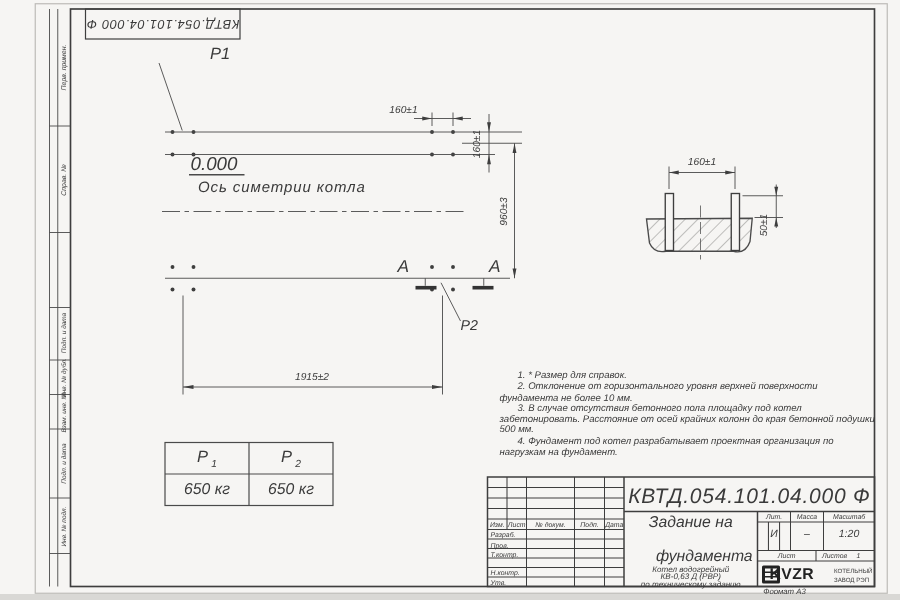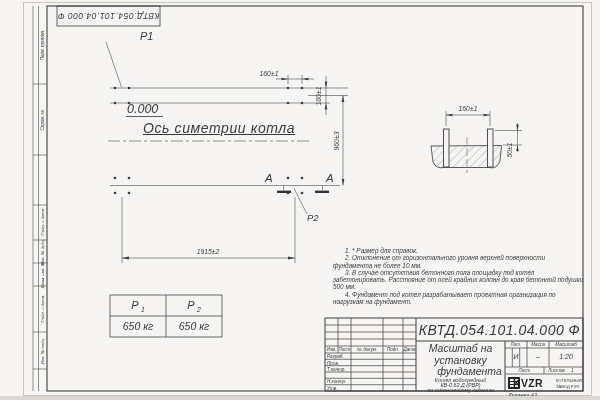--- a/index.html
+++ b/index.html
@@ -183,21 +183,21 @@
   <div class="abs t ctr rot90" style="left:7.5px;top:116px;width:70px;height:8px;line-height:8px;font-size:4.6px;">Справ. №</div>
   <div class="abs t ctr rot90" style="left:25.5px;top:218px;width:34px;height:8px;line-height:8px;font-size:4.3px;">Подп. и дата</div>
   <div class="abs t ctr rot90" style="left:25.5px;top:247.5px;width:34px;height:8px;line-height:8px;font-size:4.3px;">Инв. № дубл.</div>
   <div class="abs t ctr rot90" style="left:25.5px;top:270.5px;width:34px;height:8px;line-height:8px;font-size:4.3px;">Взам. инв. №</div>
   <div class="abs t ctr rot90" style="left:25.5px;top:305px;width:34px;height:8px;line-height:8px;font-size:4.3px;">Подп. и дата</div>
   <div class="abs t ctr rot90" style="left:25.5px;top:346.5px;width:34px;height:8px;line-height:8px;font-size:4.3px;">Инв. № подл.</div>
 
   <div class="abs t" style="left:92px;top:30px;font-size:11px;margin-left:48px;">P1</div>
   <div class="abs t" style="left:307px;top:212px;font-size:9.5px;text-align:right;">P2</div>
   <div class="abs t" style="left:127px;top:102px;font-size:12.5px;">0.000</div>
-  <div class="abs t" style="left:143px;top:120px;font-size:14px;letter-spacing:0.6px;text-decoration:underline;">Ось симетрии котла</div>
+  <div class="abs t" style="left:132px;top:120px;font-size:10px;letter-spacing:0.6px;">Ось симетрии котла</div>
   <div class="abs t ctr" style="left:253px;top:70px;width:32px;font-size:6.8px;">160±1</div>
   <div class="abs t ctr rot90" style="left:304px;top:91.5px;width:30px;height:8px;line-height:8px;font-size:6.8px;">160±1</div>
   <div class="abs t ctr rot90" style="left:321.5px;top:136.5px;width:30px;height:8px;line-height:8px;font-size:6.8px;">960±3</div>
   <div class="abs t ctr" style="left:188px;top:248px;width:40px;font-size:6.8px;">1915±2</div>
   <div class="abs t" style="left:265px;top:172px;font-size:11.5px;">А</div>
   <div class="abs t" style="left:326px;top:172px;font-size:11.5px;">А</div>
 
   <div class="abs t ctr" style="left:448px;top:104.5px;width:40px;font-size:6.8px;">160±1</div>
   <div class="abs t ctr rot90" style="left:496px;top:146px;width:28px;height:8px;line-height:8px;font-size:6.8px;">50±1</div>
 
@@ -208,22 +208,21 @@
 
   <div class="abs t notes" style="left:333px;top:247px;width:253px;font-size:6.4px;line-height:7.25px;white-space:normal;">
     <p>1. * Размер для справок.</p>
     <p>2. Отклонение от горизонтального уровня верхней поверхности фундамента не более 10 мм.</p>
     <p>3. В случае отсутствия бетонного пола площадку под котел забетонировать. Расстояние от осей крайних колонн до края бетонной подушки 500 мм.</p>
     <p>4. Фундамент под котел разрабатывает проектная организация по нагрузкам на фундамент.</p>
   </div>
 
   <div class="abs t ctr" style="left:418px;top:319.5px;width:163px;height:21px;line-height:21px;font-size:14px;letter-spacing:0.5px;">КВТД.054.101.04.000  Ф</div>
 
-  <div class="abs t ctr" style="left:416px;top:342px;width:89px;font-size:10.5px;">Масштаб на</div>
-  <div class="abs t ctr" style="left:416px;top:354px;width:89px;font-size:10.5px;">установку</div>
+  <div class="abs t ctr" style="left:416px;top:342px;width:89px;font-size:10.5px;">Задание на</div>
   <div class="abs t ctr" style="left:416px;top:365px;width:107px;font-size:10.5px;">фундамента</div>
   <div class="abs t ctr" style="left:416px;top:376.5px;width:89px;font-size:5.4px;">Котел водогрейный</div>
   <div class="abs t ctr" style="left:416px;top:382px;width:89px;font-size:5.4px;">КВ-0,63 Д (РВР)</div>
   <div class="abs t ctr" style="left:416px;top:387.3px;width:89px;font-size:5.4px;">по техническому заданию</div>
 
   <div class="abs t ctr" style="left:325px;top:347.2px;width:13px;font-size:4.6px;">Изм.</div>
   <div class="abs t ctr" style="left:338px;top:347.2px;width:13px;font-size:4.6px;">Лист</div>
   <div class="abs t ctr" style="left:351px;top:347.2px;width:32px;font-size:4.6px;">№ докум.</div>
   <div class="abs t ctr" style="left:383px;top:347.2px;width:20px;font-size:4.6px;">Подп.</div>
   <div class="abs t ctr" style="left:403px;top:347.2px;width:13px;font-size:4.6px;">Дата</div>

